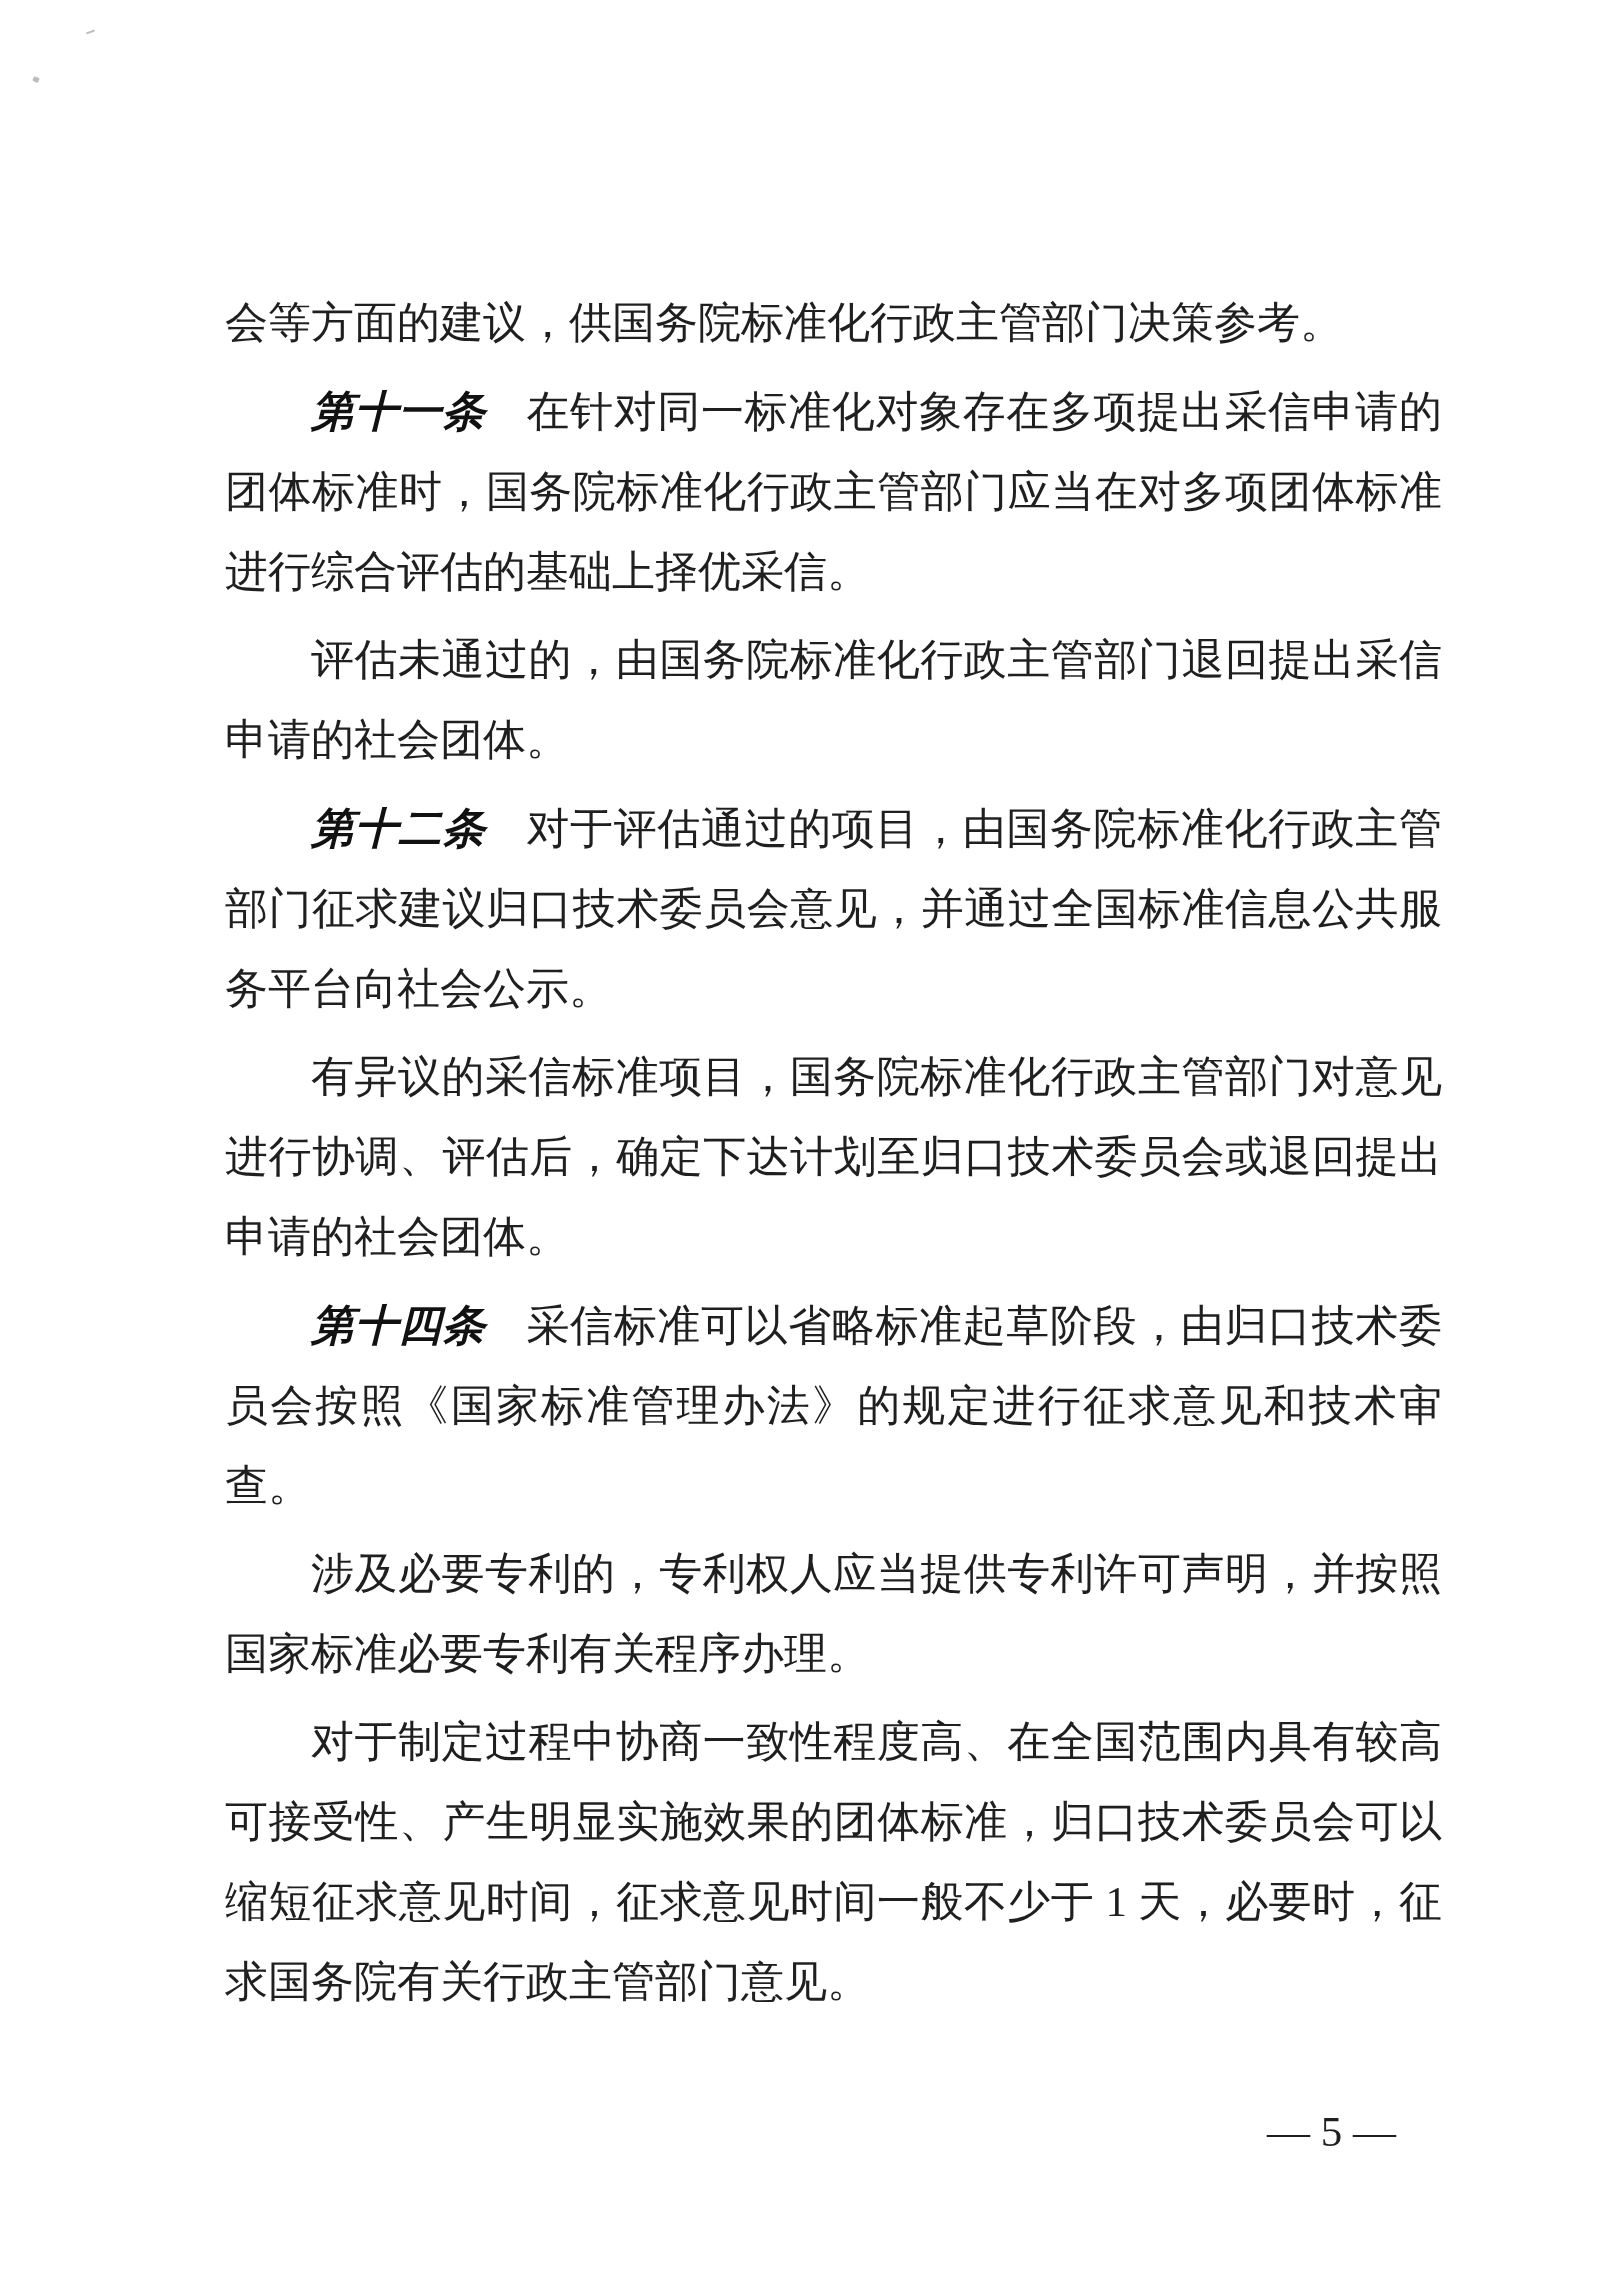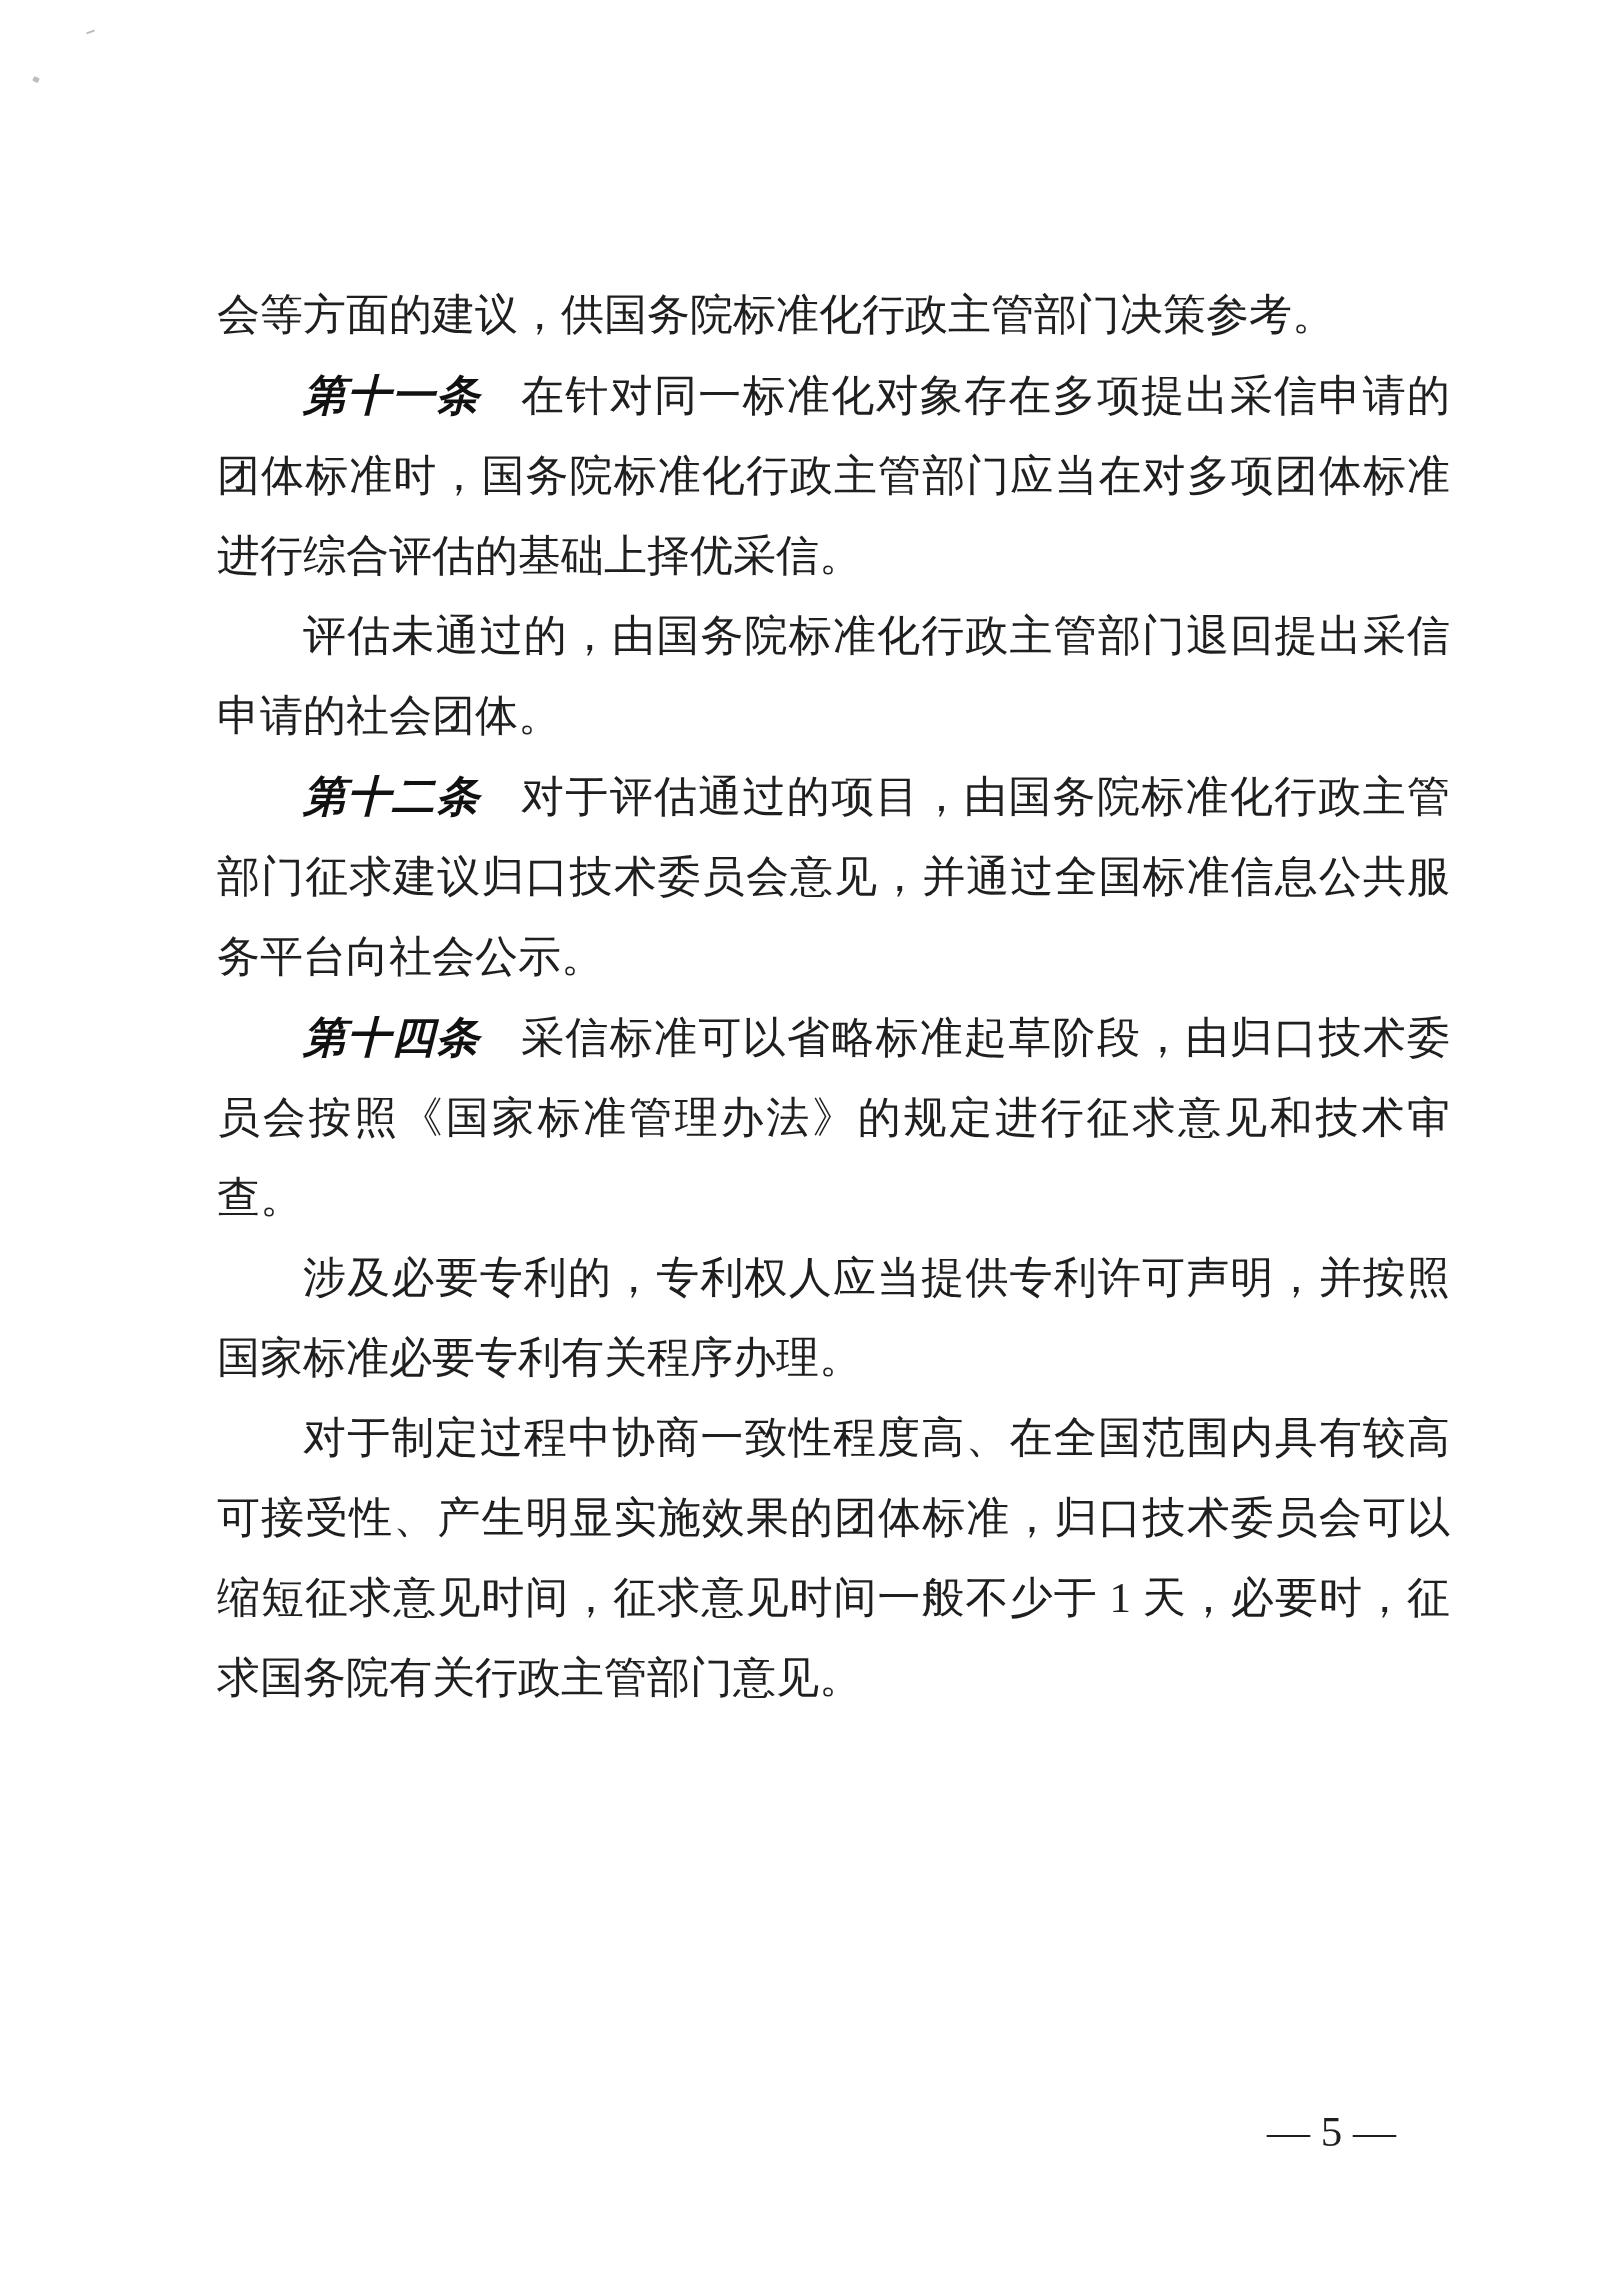--- a/index.html
+++ b/index.html
@@ -20,21 +20,21 @@
     left: 217px;
     top: 275px;
     width: 1233px;
     font-size: 43px;
     line-height: 80px;
     color: #1f1f1f;
     text-align: justify;
     letter-spacing: 0;
   }
   .doc-body p {
-    margin: 0;
+    margin: 8px;
     padding: 0;
     text-indent: 2em;
   }
   .doc-body p.continuation {
     text-indent: 0;
   }
   .para-head {
     font-family: "Liberation Sans", sans-serif;
     font-weight: bold;
     color: #111111;
@@ -84,20 +84,21 @@
 
     <p class="continuation"><span>会等方面的建议，供国务院标准化行政主管部门决策参考。</span></p>
 
     <p><span class="para-head">第十一条</span><span>在针对同一标准化对象存在多项提出采信申请的团体标准时，国务院标准化行政主管部门应当在对多项团体标准进行综合评估的基础上择优采信。</span></p>
 
     <p><span>评估未通过的，由国务院标准化行政主管部门退回提出采信申请的社会团体。</span></p>
 
     <p><span class="para-head">第十二条</span><span>对于评估通过的项目，由国务院标准化行政主管部门征求建议归口技术委员会意见，并通过全国标准信息公共服务平台向社会公示。</span></p>
 
 
+    <p><span>有异议的采信标准项目，国务院标准化行政主管部门对意见进行协调、评估后，确定下达计划至归口技术委员会或退回提出申请的社会团体。</span></p>
 
     <p><span class="para-head">第十四条</span><span>采信标准可以省略标准起草阶段，由归口技术委员会按照《国家标准管理办法》的规定进行征求意见和技术审查。</span></p>
 
     <p><span>涉及必要专利的，专利权人应当提供专利许可声明，并按照国家标准必要专利有关程序办理。</span></p>
 
     <p><span>对于制定过程中协商一致性程度高、在全国范围内具有较高可接受性、产生明显实施效果的团体标准，归口技术委员会可以缩短征求意见时间，征求意见时间一般不少于 1 天，必要时，征求国务院有关行政主管部门意见。</span></p>
 
   </div>
 
   <div class="page-footer">— 5 —</div>

